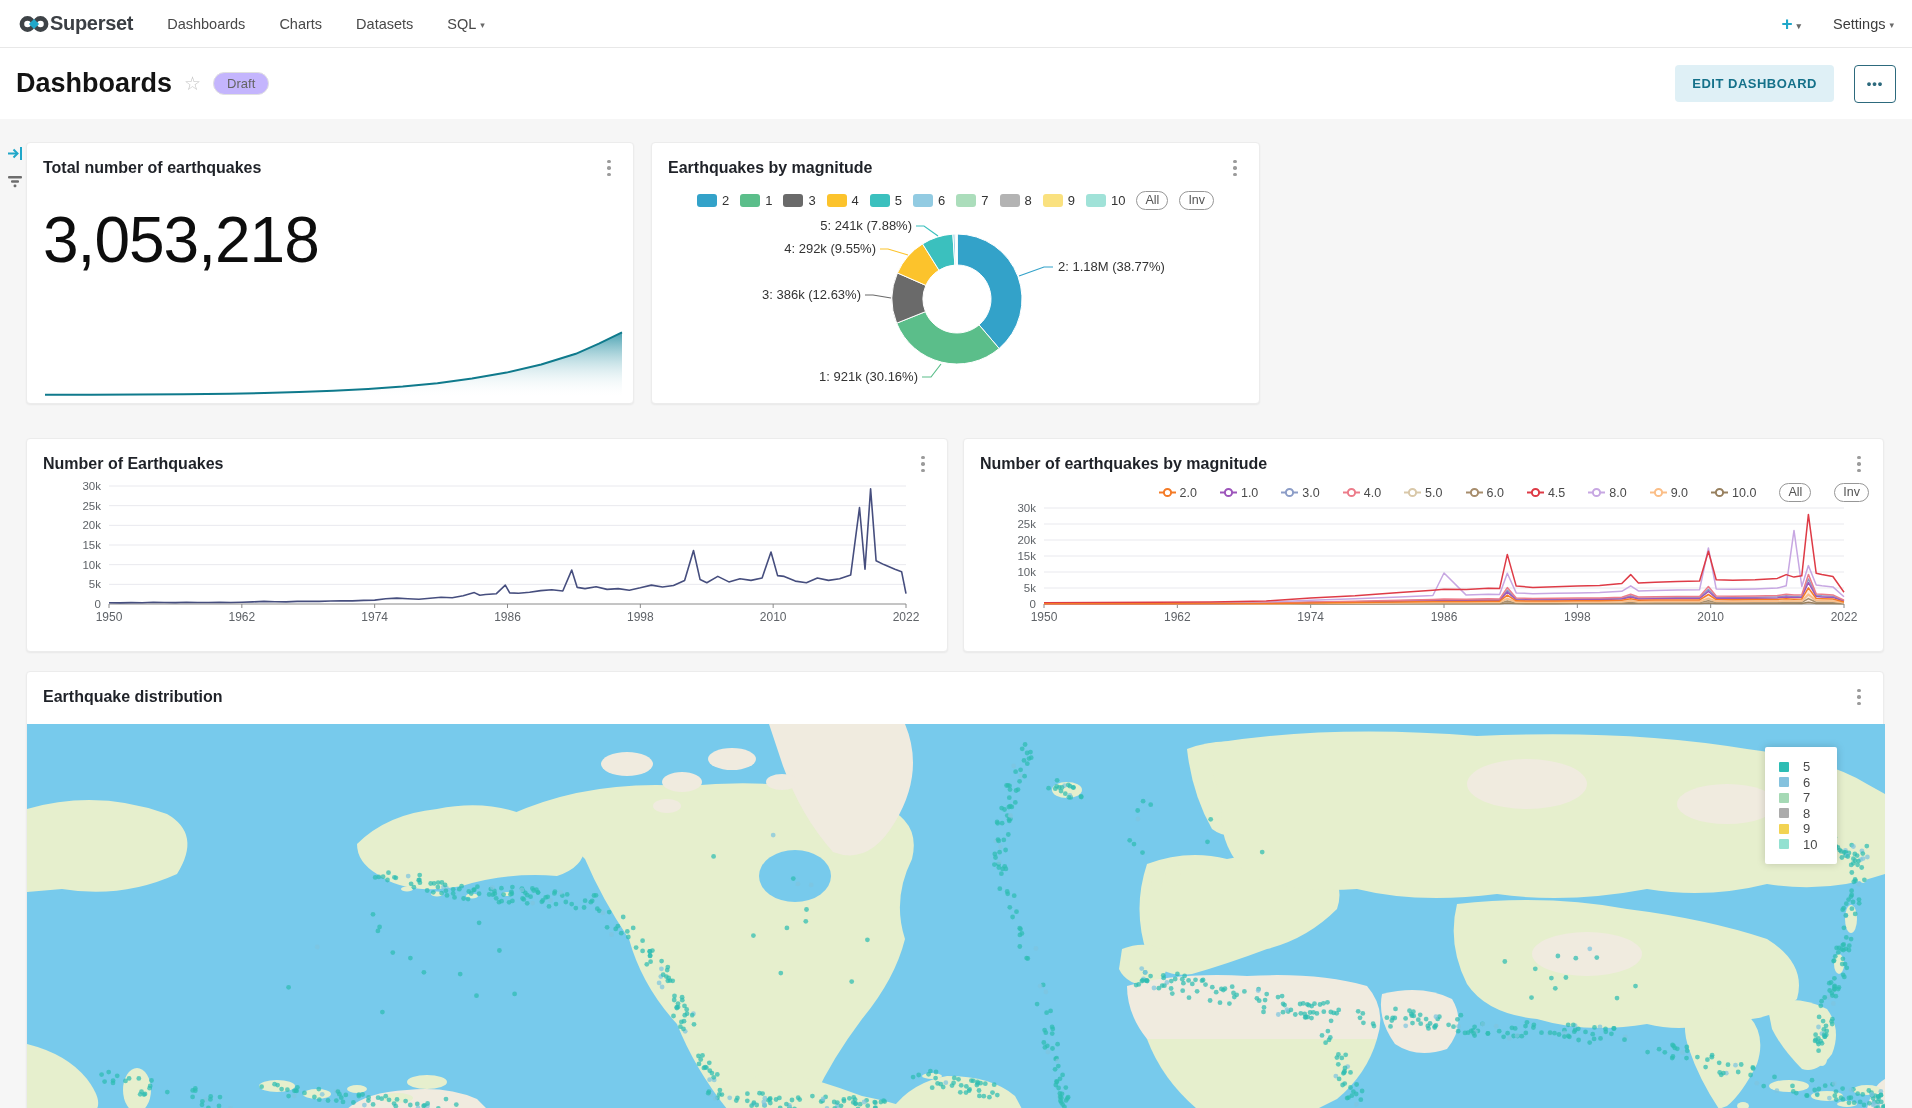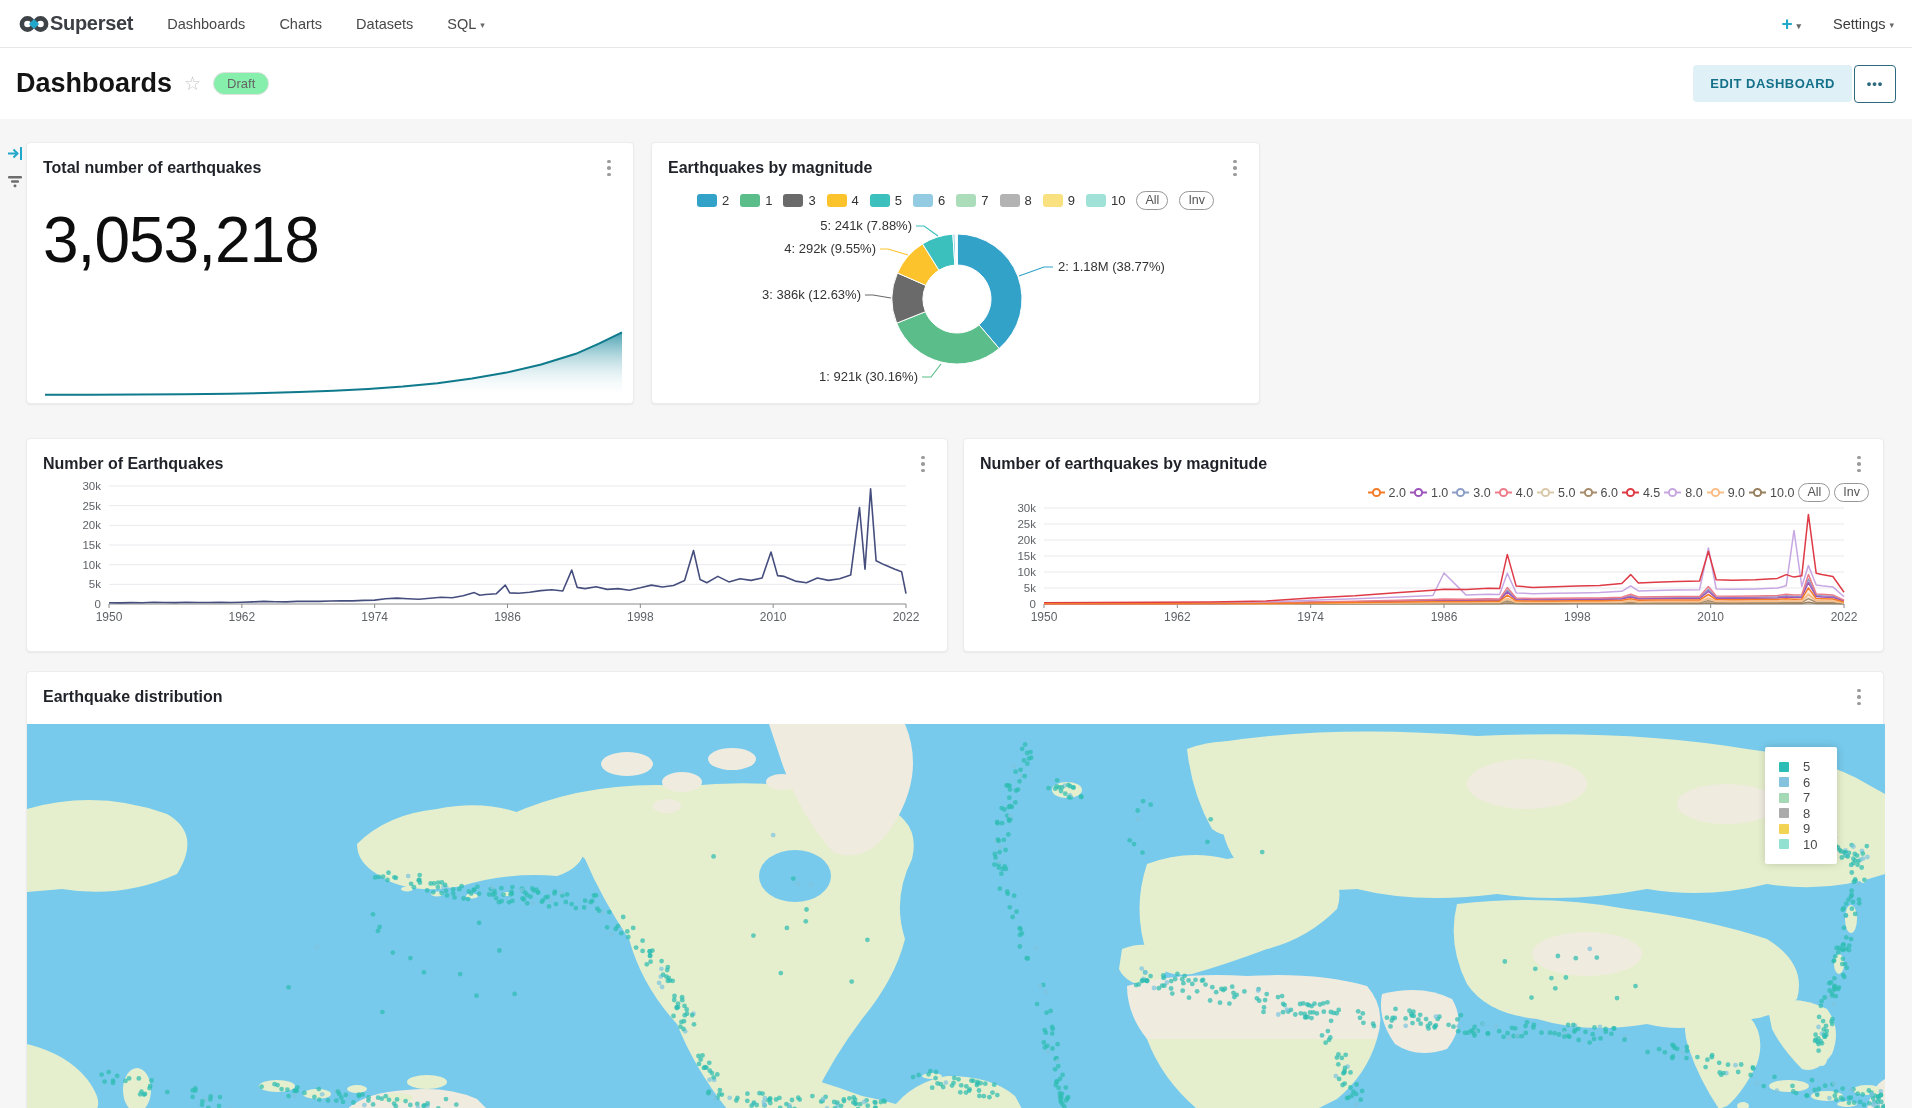--- a/index.html
+++ b/index.html
@@ -13,23 +13,23 @@
   .nav-items { display:flex; align-items:center; margin-left:34px; gap:34px; }
   .nav-item { font-size:14.5px; color:#484848; cursor:pointer; }
   .caret { font-size:9px; color:#6a6a6a; margin-left:4px; vertical-align:1px; }
   .nav-right { margin-left:auto; display:flex; align-items:center; gap:32px; }
   .plus-btn { color:#20a7c9; font-size:19px; font-weight:bold; cursor:pointer; }
   .settings { font-size:14.5px; color:#3c3c3c; cursor:pointer; }
   
   .header { height:71px; background:#fff; display:flex; align-items:center; padding:0 16px; }
   .page-title { font-size:27px; font-weight:bold; color:#141414; }
   .fav-star { font-size:19px; color:#c3c3c3; margin-left:12px; cursor:pointer; }
-  .draft-pill { margin-left:12px; font-size:13px; color:#646464; background:#86efac;
+  .draft-pill { margin-left:12px; font-size:13px; color:#646464; background:#c4b5fd;
                 border:1px solid #e0e0e0; border-radius:12px; padding:3px 13px; }
-  .header-right { margin-left:auto; display:flex; align-items:center; gap:2px;justify-content:flex-end; }
+  .header-right { margin-left:auto; display:flex; align-items:center; gap:20px;justify-content:flex-end; }
   .edit-btn { background:#dff0f6; color:#15718a; font-weight:bold; font-size:13px;
               letter-spacing:0.5px; border:none; border-radius:4px; padding:11px 17px; cursor:pointer; }
   .menu-btn { width:42px; height:38px; background:#fff; border:1.5px solid #2d6a7d;
               border-radius:4px; color:#2d6a7d; font-weight:bold; letter-spacing:1px;
               font-size:13px; cursor:pointer; }
   
   .rail-icon { position:absolute; left:7px; cursor:pointer; }
   
   .card { position:absolute; background:#fff; border:1px solid #ececec; border-radius:4px;
           box-shadow:0 1px 2px rgba(0,0,0,0.06); }
@@ -46,21 +46,21 @@
   .abs-svg { position:absolute; left:0; top:0; }
   
   .donut-legend { position:absolute; top:48px; left:0; right:0; display:flex;
                   justify-content:center; align-items:center; gap:11px; }
   .dl-item { display:flex; align-items:center; gap:5px; cursor:pointer; }
   .dl-swatch { width:20px; height:13px; border-radius:3px; }
   .dl-label { font-size:13px; color:#333; }
   .legend-pill { border:1px solid #979797; border-radius:11px; padding:1px 8px 2px;
                  font-size:12.5px; color:#555; background:#fff; cursor:pointer; }
   
-  .line2-legend { position:absolute; top:44px; right:14px; display:flex; align-items:center; gap:4px; }
+  .line2-legend { position:absolute; top:44px; right:14px; display:flex; align-items:center; gap:23px; }
   .l2-item { display:flex; align-items:center; gap:4px; cursor:pointer; }
   .l2-label { font-size:12.5px; color:#4a4a4a; }
   
   .map-legend { position:absolute; right:46px; top:75px; width:72px; background:#fff;
                 box-shadow:0 0 8px rgba(0,0,0,0.18); border-radius:2px; padding:12px 0 12px 14px; }
   .ml-row { display:flex; align-items:center; gap:14px; height:15.5px; }
   .ml-swatch { width:10px; height:10px; border-radius:1px; }
   .ml-label { font-size:13px; color:#4a4a4a; }
 </style>
 </head>

